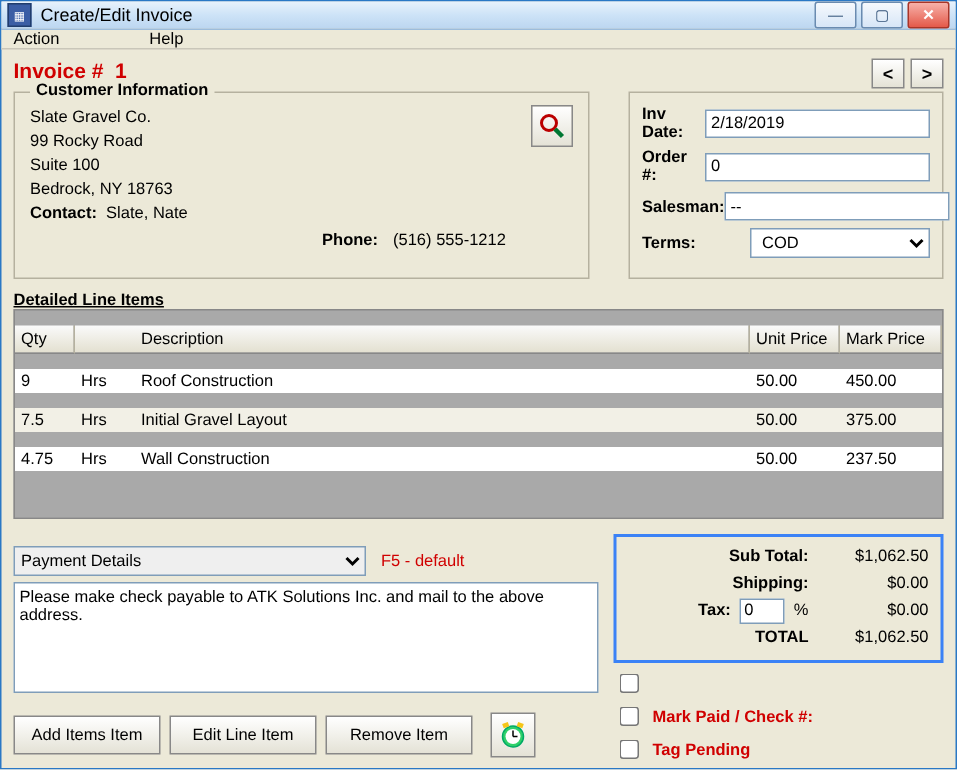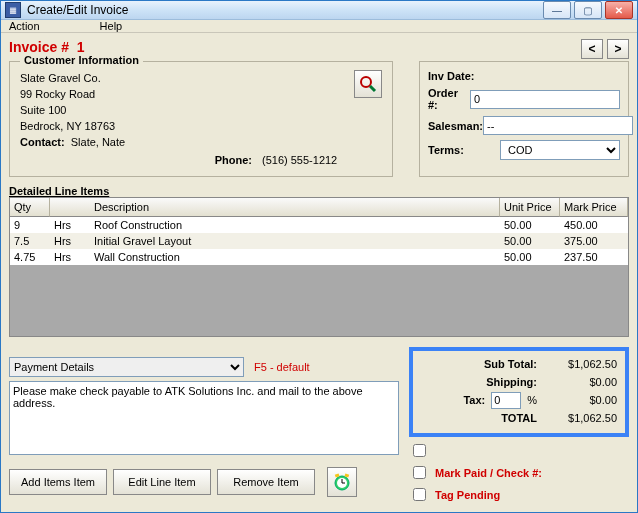--- a/index.html
+++ b/index.html
@@ -76,21 +76,21 @@
   .frow input, .frow select {
     flex:1; height:19px; border:1px solid #7f9db9; font-family:inherit; font-size:11px;
     padding:1px 3px; background:#fff;
   }
   .frow select { height:20px; }
   .sectlabel { font-weight:bold; text-decoration:underline; margin-top:8px; }
   .grid {
     border:1px solid #888; background:#a9a9a9; height:140px; overflow:hidden;
     display:flex; flex-direction:column;
   }
-  .ghead, .grow { display:flex; }
+  .ghead, .grow { display:flex;margin-top:10px; }
   .ghead .gc {
     background:linear-gradient(#fafafa,#e3e0d0); border-right:1px solid #b5b19f;
     border-bottom:1px solid #888; padding:3px 4px; font-weight:normal;
   }
   .gc { overflow:hidden; white-space:nowrap; }
   .grow .gc { background:#fff; padding:2px 4px; border-bottom:0; }
   .grow.alt .gc { background:#f2f0e6; }
   .c-qty{width:40px;} .c-unit{width:40px;border-right:0!important;}
   .c-desc{flex:1;} .c-up{width:60px;text-align:left;} .c-tp{width:68px;text-align:left;}
   .ghead .c-qty{width:40px;} .ghead .c-desc{flex:1;padding-left:44px;}
@@ -98,21 +98,21 @@
   .paysect { display:flex; gap:10px; margin-top:10px;align-items:center; }
   .payleft { flex:0 0 390px;}
   .payrow { display:flex; align-items:center; gap:10px; }
   .payrow select { width:235px; height:20px; border:1px solid #7f9db9; font-family:inherit; font-size:11px;}
   .f5 { color:#d00000; }
   .paytext {
     width:390px; height:74px; border:1px solid #7f9db9; background:#fff;
     font-family:inherit; font-size:11px; padding:3px; resize:none; margin-top:4px;
   }
   .totals {
-    flex:1; border:4px solid #3b82f6; padding:4px 8px 6px 16px;
+    flex:1; border:2px solid #3b82f6; padding:4px 8px 6px 16px;
   }
   .trow { display:flex; align-items:center; justify-content:flex-end; height:18px;}
   .trow .tlbl { font-weight:bold; margin-right:6px; }
   .trow .tval { width:74px; text-align:right; }
   .trow input { width:30px; height:17px; border:1px solid #7f9db9; font-size:11px; text-align:left; padding:0 2px;}
   .checks { margin-top:4px; }
   .checks label { display:flex; align-items:center; gap:6px; color:#d00000; font-weight:bold; margin:3px 0;}
   .checks input { width:13px; height:13px; }
   .btnrow { display:flex; gap:6px; margin-top:10px; align-items:center;}
   .btn {
@@ -182,20 +182,21 @@
         <div class="phoneRow" style="justify-content:center;">
           <div style="width:140px;"></div>
           <span class="bold">Phone:</span>
           <span>(516) 555-1212</span>
         </div>
       </div>
 
       <div class="rightfields">
         <div class="frow">
           <div class="lbl">Inv Date:</div>
+          <input value="2/18/2019" style="">
         </div>
         <div class="frow">
           <div class="lbl">Order #:</div>
           <input value="0" style="">
         </div>
         <div class="frow">
           <div class="lbl">Salesman:</div>
           <input value="--" style="">
         </div>
         <div class="frow">

